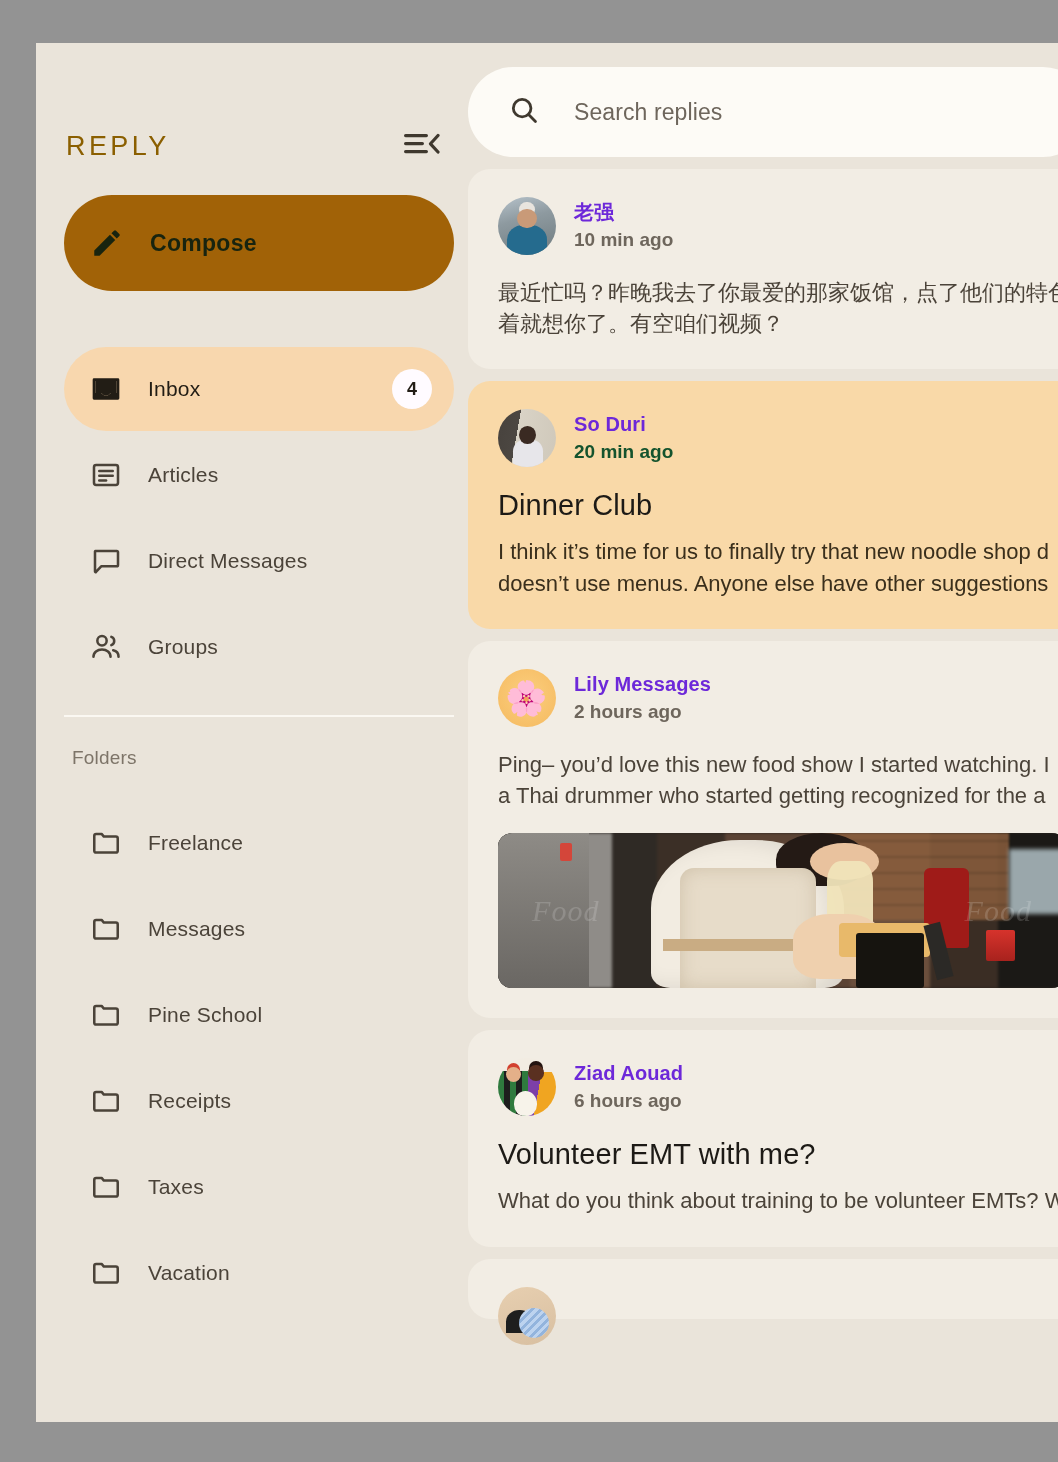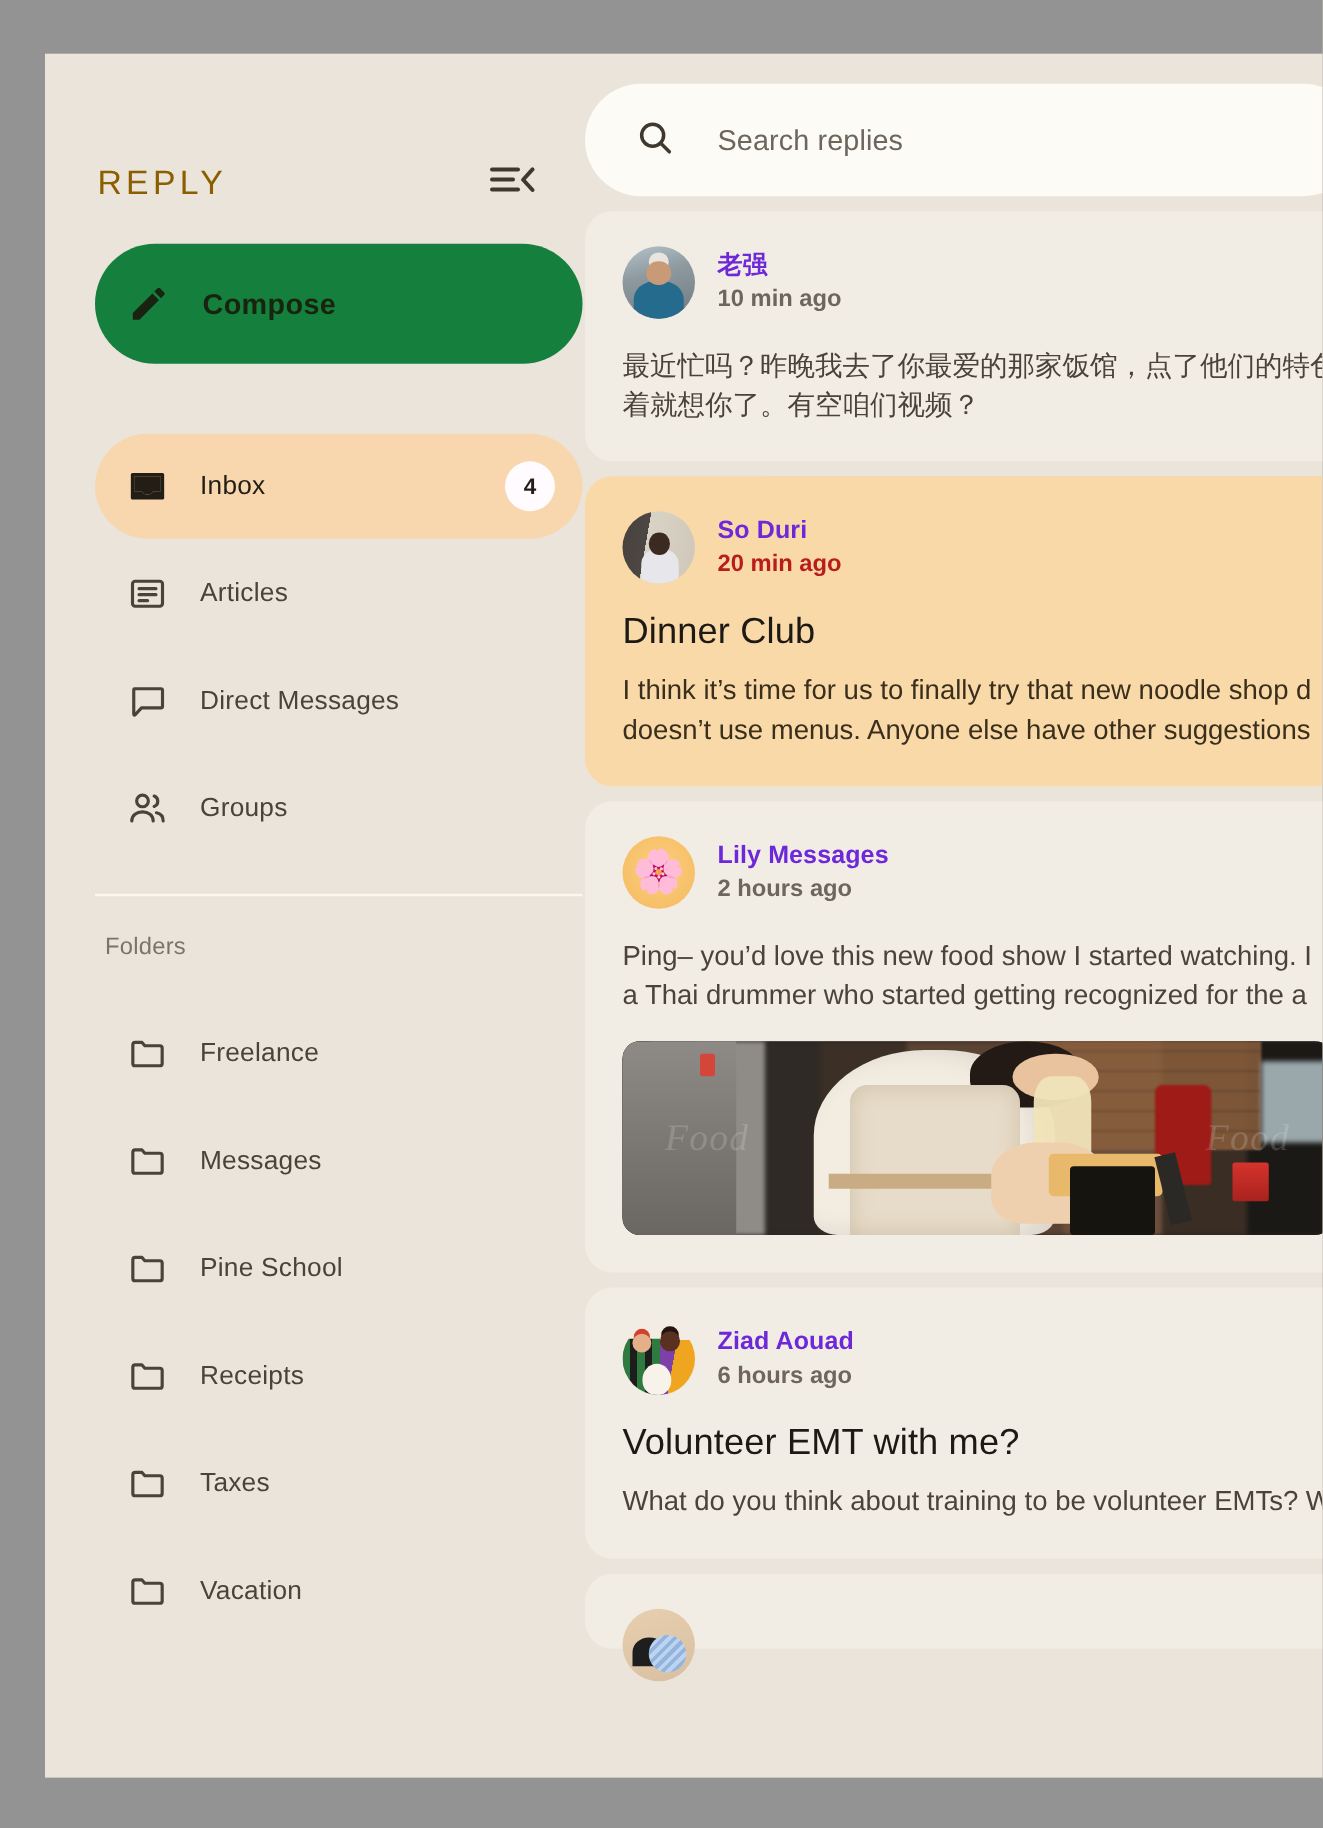--- a/index.html
+++ b/index.html
@@ -21,21 +21,21 @@
     background: #eae4da;
     overflow: hidden;
     display: flex;
   }
 
   
   #sidebar {
     width: 432px;
     flex: 0 0 432px;
     background: #eae4da;
-    padding: 0 20px;
+    padding: 0 8px;
     position: relative;
   }
 
   #sidebar-header {
     display: flex;
     align-items: center;
     justify-content: space-between;
     height: 62px;
     margin-top: 72px;
     padding: 0 20px 0 22px;
@@ -48,21 +48,21 @@
     color: #8b5f00;
   }
 
   .menu-icon { cursor: pointer; display: block; }
 
   #compose-button {
     margin: 18px 0 0 20px;
     width: 390px;
     height: 96px;
     border-radius: 48px;
-    background: #15803d;
+    background: #a16207;
     border: none;
     display: flex;
     align-items: center;
     cursor: pointer;
     padding: 0;
     font-family: inherit;
   }
   #compose-icon-wrap {
     width: 86px;
     display: flex;
@@ -200,21 +200,21 @@
     line-height: 1.25;
     letter-spacing: 0.1px;
   }
   .meta-time {
     font-size: 19px;
     font-weight: 700;
     color: #6e665c;
     line-height: 1.3;
     margin-top: 3px;
   }
-  .email-card.selected .meta-time { color: #b91c1c; }
+  .email-card.selected .meta-time { color: #14532d; }
 
   .card-subject {
     font-size: 29px;
     color: #1d1a16;
     margin-bottom: 14px;
     letter-spacing: 0.1px;
     white-space: nowrap;
   }
   .card-subject.cjk { text-decoration: underline; text-underline-offset: 6px; }
 

